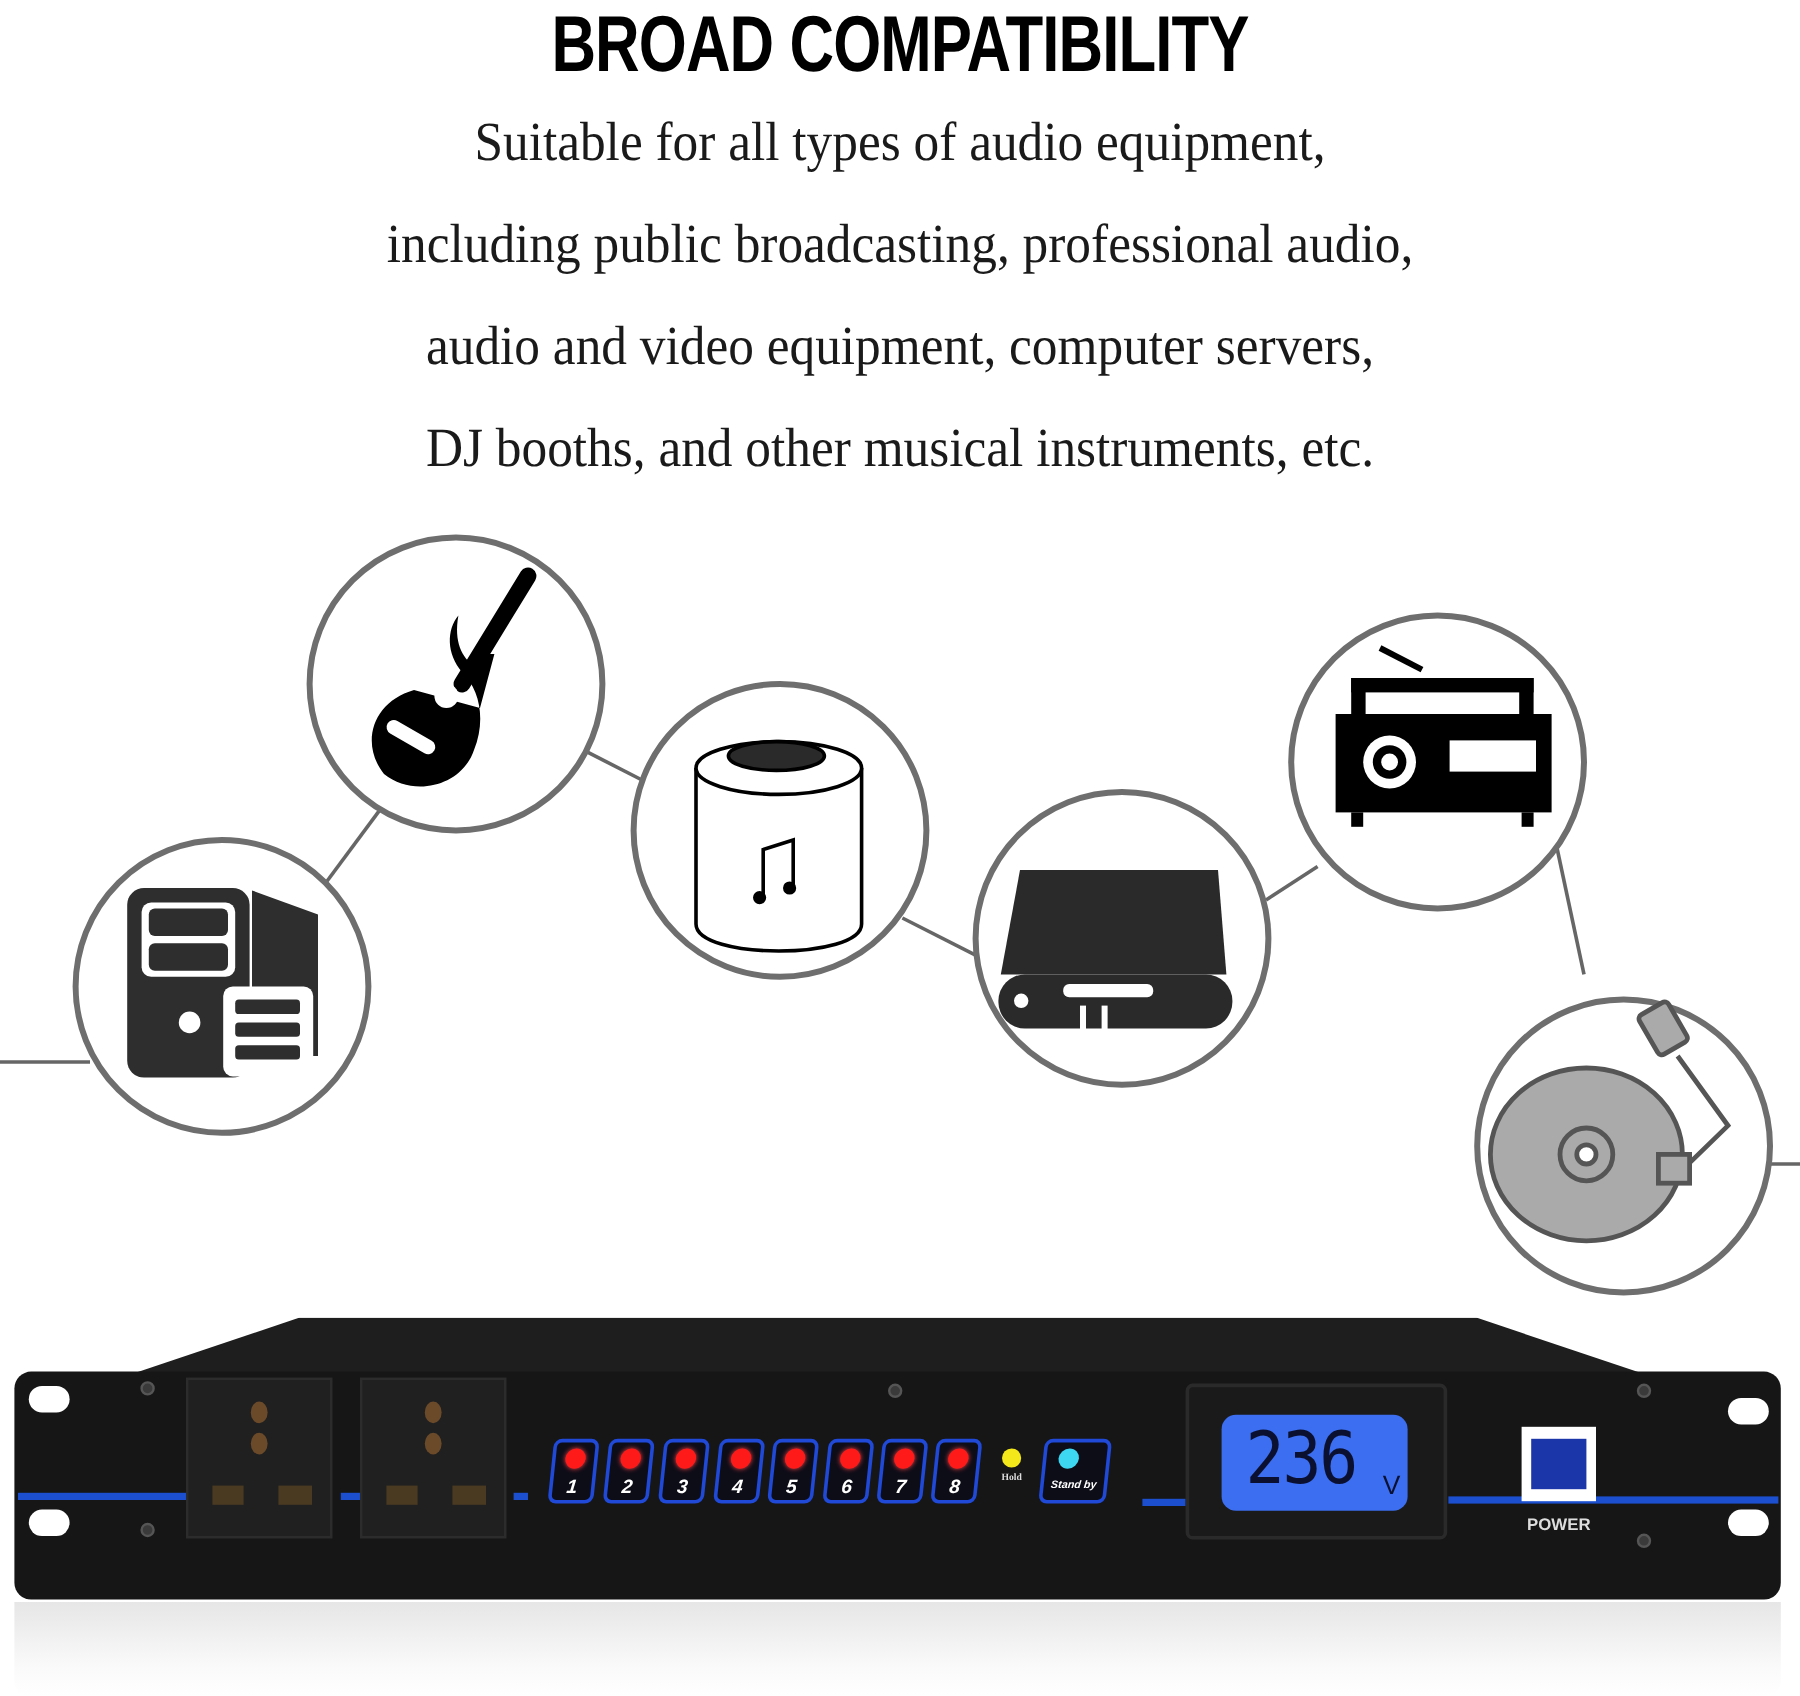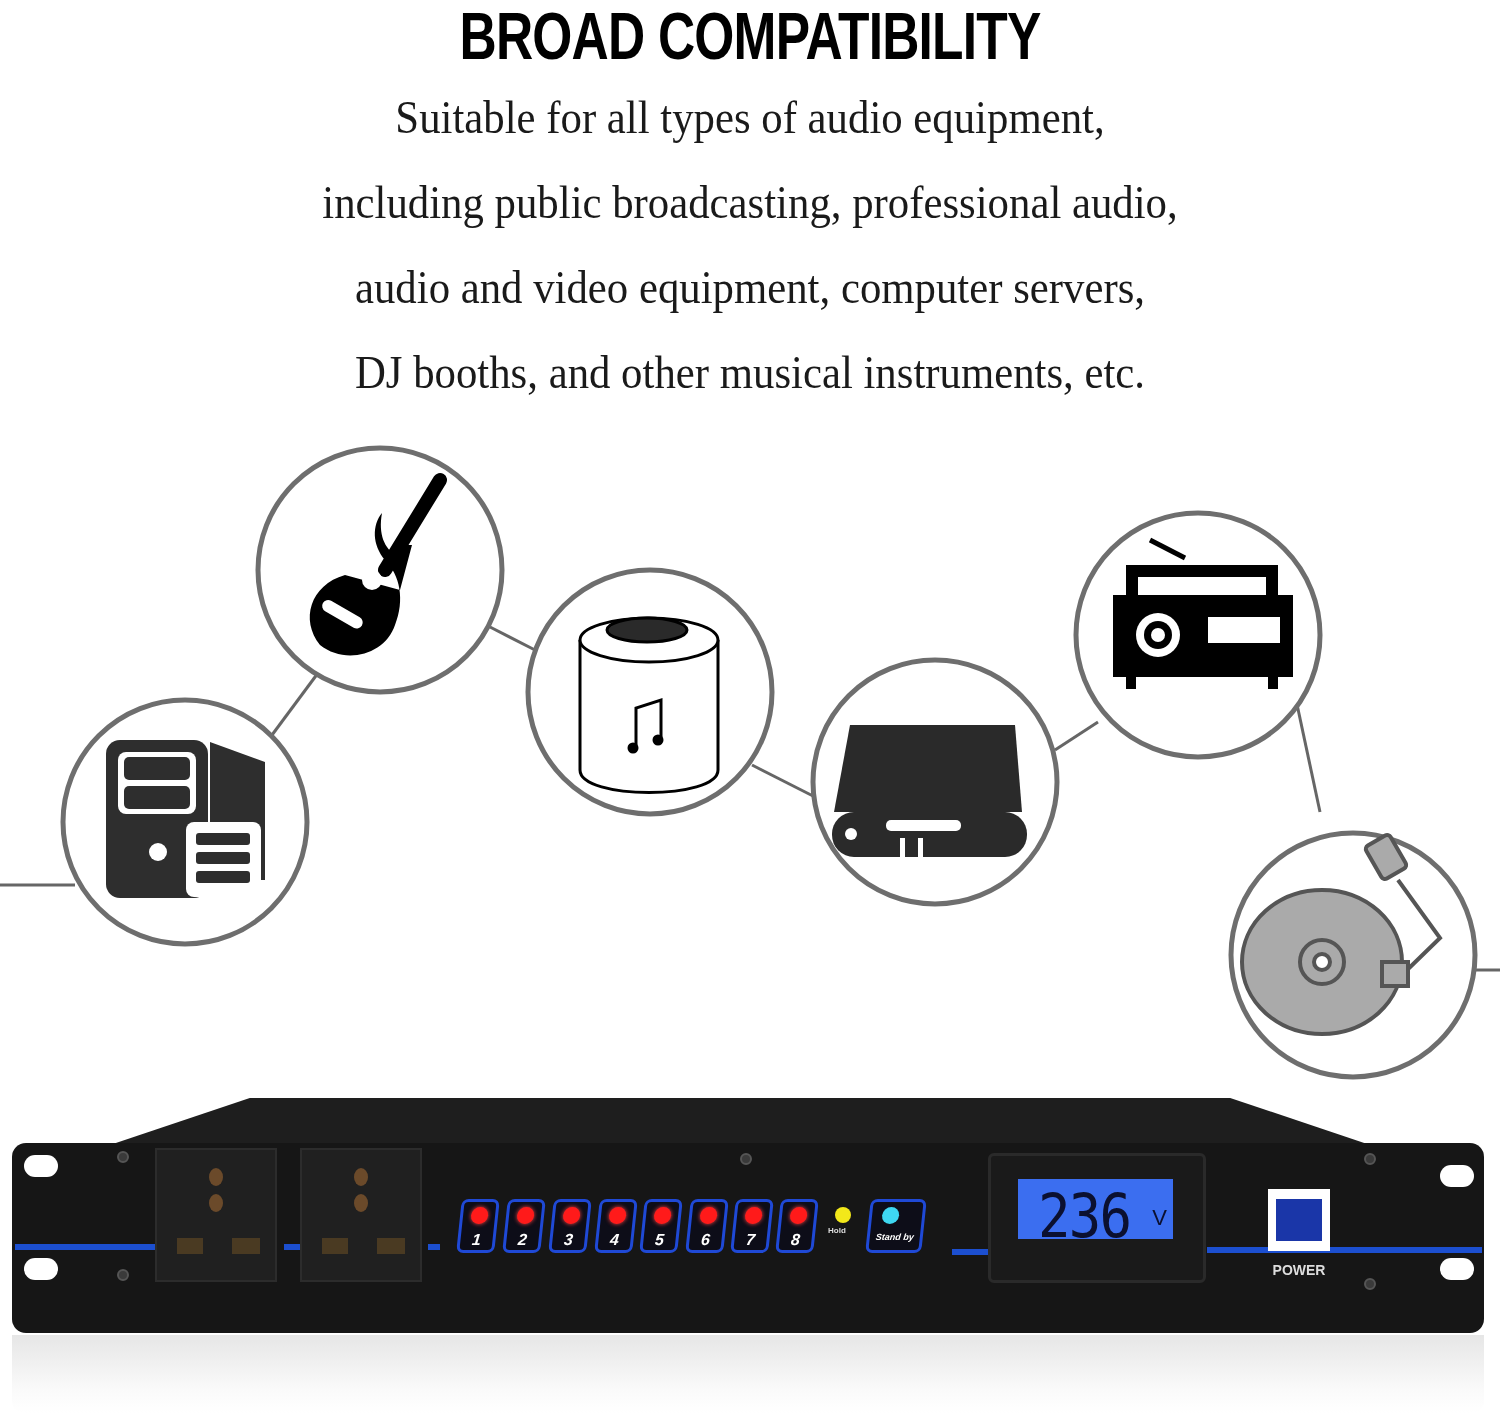--- a/index.html
+++ b/index.html
@@ -19,26 +19,26 @@
   .screw { position:absolute; width:12px; height:12px; border-radius:50%; background:#3a3a3a; border:2px solid #555; box-sizing:border-box; }
   .stripe { position:absolute; height:6px; background:#1c4fd0; }
   .outlet { position:absolute; top:57px; width:122px; height:134px; background:#202020; border:2px solid #2c2c2c; box-sizing:border-box; }
   .outlet .pin { position:absolute; background:#6b4a2a; border-radius:50%; }
   .outlet .slot { position:absolute; background:#4a3a22; }
   .ch { position:absolute; top:110px; width:38px; height:54px; border:3px solid #1f49d6; border-radius:7px;
     background:#0d0d18; box-sizing:border-box; transform:skewX(-6deg); }
   .ch .led { position:absolute; left:8px; top:5px; width:17px; height:17px; border-radius:50%; background:#ff1a1a; box-shadow:0 0 4px #ff4444; }
   .ch .num { position:absolute; left:0; right:0; bottom:1px; text-align:center; color:#fff; font-family:"Liberation Sans", sans-serif; font-weight:bold; font-style:italic; font-size:16px; }
   .hold-led { position:absolute; left:835px; top:118px; width:16px; height:16px; border-radius:50%; background:#f3e81a; }
-  .hold-lbl { position:absolute; left:828px; top:137px; width:30px; text-align:left; color:#ddd; font-family:Liberation Sans, sans-serif; font-size:8px; font-weight:bold; }
+  .hold-lbl { position:absolute; left:828px; top:137px; width:30px; text-align:center; color:#ddd; font-family:Liberation Serif, serif; font-size:8px; font-weight:bold; }
   .standby { position:absolute; left:868px; top:110px; width:56px; height:54px; border:3px solid #1f49d6; border-radius:7px; box-sizing:border-box; transform:skewX(-6deg); background:#0d0d18; }
   .standby .led { position:absolute; left:10px; top:5px; width:17px; height:17px; border-radius:50%; background:#3ed7f2; }
   .standby .lbl { position:absolute; left:0; right:0; bottom:8px; text-align:center; color:#fff; font-family:"Liberation Sans", sans-serif; font-size:9px; font-weight:bold; font-style:italic; }
   .lcd-bezel { position:absolute; left:988px; top:64px; width:218px; height:130px; background:#1a1a1a; border:3px solid #2a2a2a; border-radius:6px; box-sizing:border-box; }
-  .lcd { position:absolute; left:1018px; top:90px; width:155px; height:60px; background:#3b6ef0; }
+  .lcd { position:absolute; left:1018px; top:90px; width:155px; height:80px; background:#3b6ef0;border-radius:12px; }
   .lcd .val { position:absolute; left:20px; top:2px; font-family:"DejaVu Sans Mono", monospace; font-size:60px; color:#0b1030; letter-spacing:-2px; transform:scaleX(0.9); transform-origin:0 0; }
   .lcd .unit { position:absolute; right:6px; bottom:8px; font-family:"Liberation Sans", sans-serif; font-size:22px; color:#0b1030; }
   .power-btn { position:absolute; left:1268px; top:100px; width:62px; height:62px; background:#fff; }
   .power-btn .face { position:absolute; left:8px; top:10px; width:46px; height:42px; background:#1a36a8; }
   .power-lbl { position:absolute; left:1268px; top:173px; width:62px; text-align:center; color:#ddd; font-family:"Liberation Sans", sans-serif; font-size:14px; font-weight:bold; }
   .reflection { position:absolute; left:12px; top:245px; width:1472px; height:78px;
     background:linear-gradient(#e6e6e6, #fafafa 70%, #ffffff); border-radius:0 0 12px 12px; }
 </style>
 </head>
 <body>

